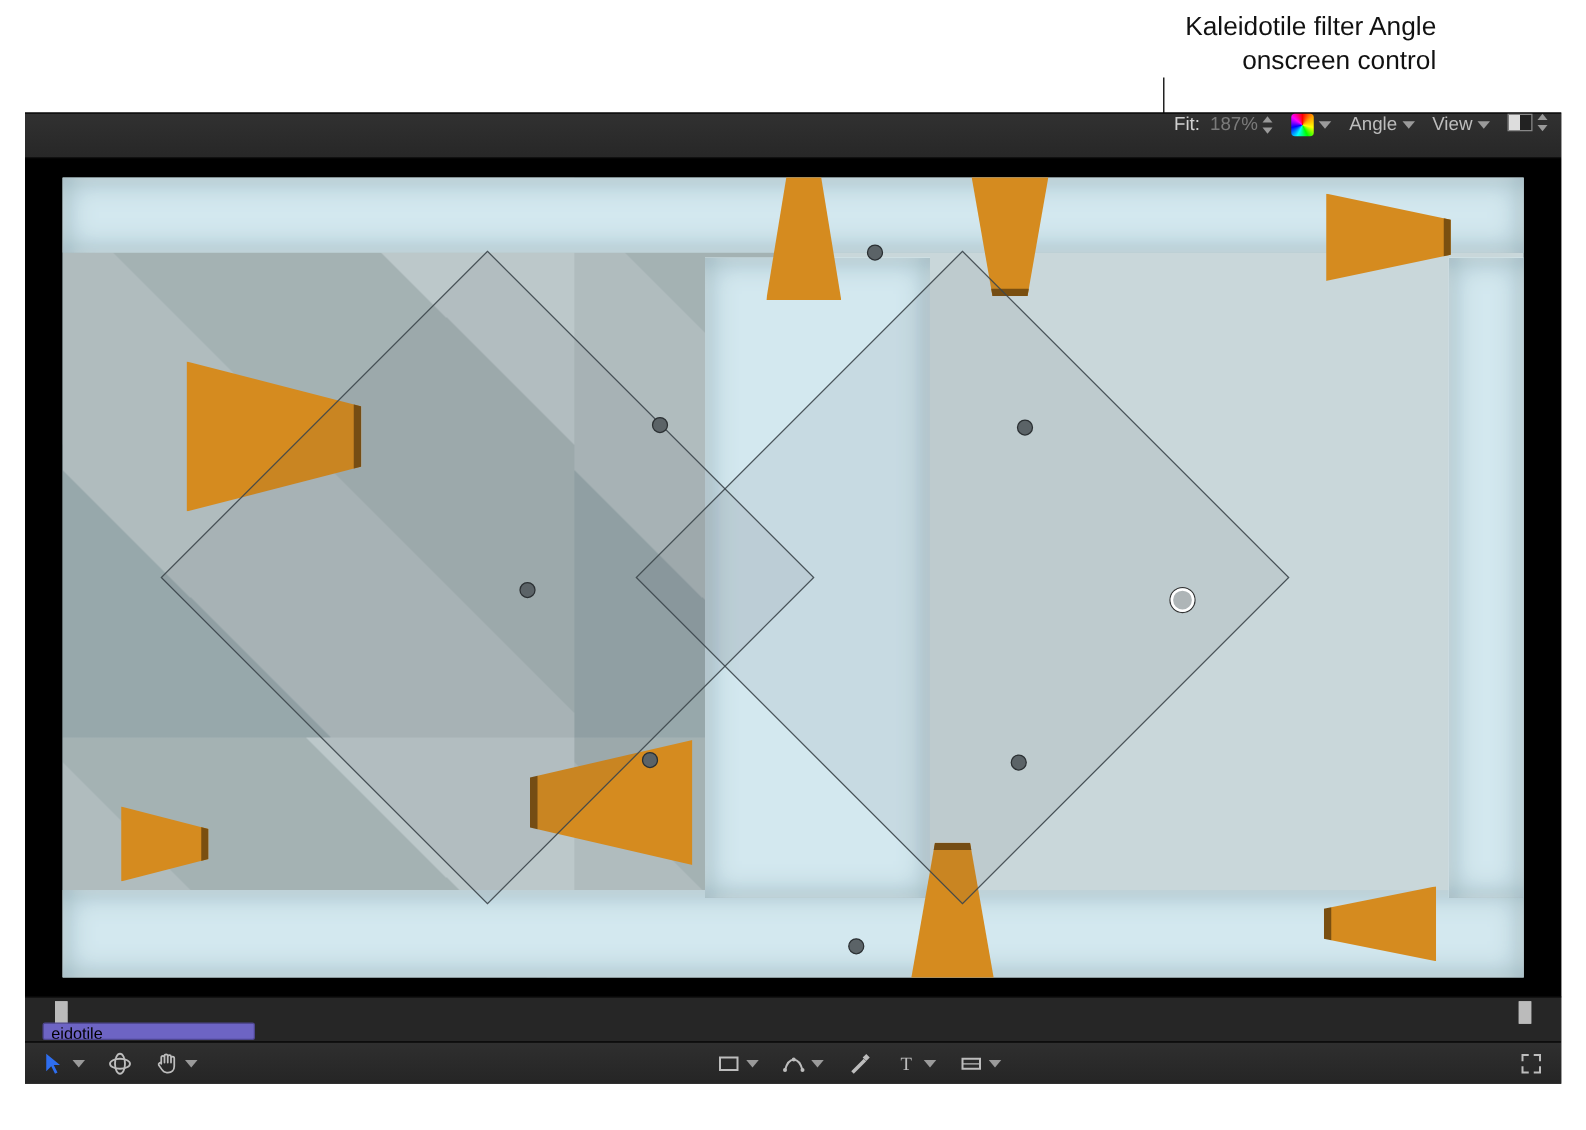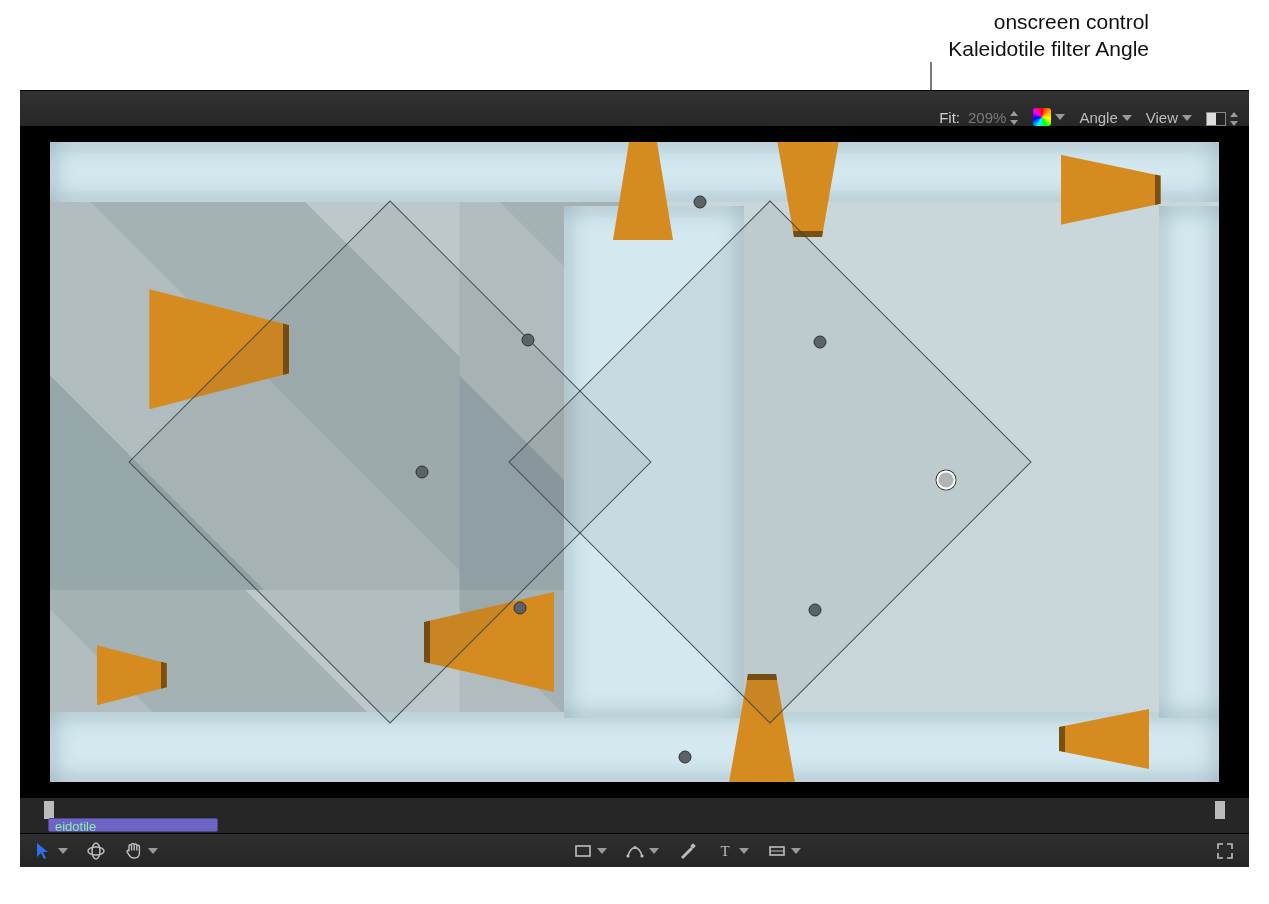--- a/index.html
+++ b/index.html
@@ -28,21 +28,21 @@
   .app {
     position:absolute;
     left:20px; right:20px; top:90px;
     background:#1a1a1a;
     border-top:1px solid #000;
   }
 
   
   .topbar {
     height:36px;
-    display:flex; align-items:flex-end; justify-content:flex-end;
+    display:flex; align-items:flex-start; justify-content:flex-end;
     padding:0 10px;
     gap:14px;
     color:#bdbdbd;
     font-size:15px;
     border-bottom:1px solid #000;
     background:linear-gradient(#313131,#272727);
   }
   .topbar .fit-label { color:#d0d0d0; }
   .topbar .fit-val   { color:#7a7a7a; margin-left:4px; }
   .color-swatch {
@@ -146,22 +146,22 @@
   .mini-tl {
     height:36px; background:#262626; position:relative; border-top:1px solid #000;
   }
   .ph-in, .ph-out {
     position:absolute; top:3px; width:0;height:0;
     border-top:9px solid #bbb; border-bottom:9px solid #bbb;
   }
   .ph-in { left:24px; border-right:10px solid #bbb;}
   .ph-out{ right:24px;border-left:10px solid #bbb;}
   .clip {
-    position:absolute; left:28px; top:20px; bottom:1px; width:170px;
-    background:#6d64c4; color:#86efac; font-size:13px;
+    position:absolute; left:14px; top:20px; bottom:1px; width:170px;
+    background:#6d64c4; color:#000000; font-size:13px;
     padding:0 6px; line-height:15px; border:1px solid #4e468f; border-radius:2px;
     overflow:hidden;
   }
 
   
   .botbar {
     height:34px; background:linear-gradient(#2f2f2f,#252525);
     display:flex; align-items:center; padding:0 14px; gap:22px;
     border-top:1px solid #000;
   }
@@ -170,34 +170,34 @@
   .icon-btn{display:inline-flex;align-items:center;gap:4px;color:#bdbdbd;cursor:default;}
   .icon-btn svg{width:20px;height:20px;display:block;}
 
   
   .leader{position:absolute;left:0;top:0;width:1269px;height:904px;pointer-events:none;overflow:visible;}
 </style>
 </head>
 <body>
 
 <div class="callout">
+  <div>Kaleidotile filter Angle</div>
   <div>onscreen control</div>
-  <div>Kaleidotile filter Angle</div>
 </div>
 
 <svg class="leader">
   <path d="M 931 62 L 931 474" stroke="#222" stroke-width="1.2" fill="none"></path>
 </svg>
 
 <div class="app">
 
   <div class="topbar">
     <span class="dd">
       <span class="fit-label">Fit:</span>
-      <span class="fit-val">209%</span>
+      <span class="fit-val">187%</span>
       <span class="caret-ud"></span>
     </span>
     <span class="dd">
       <span class="color-swatch"></span>
       <span class="caret-d"></span>
     </span>
     <span class="dd">
       <span>Angle</span>
       <span class="caret-d"></span>
     </span>

